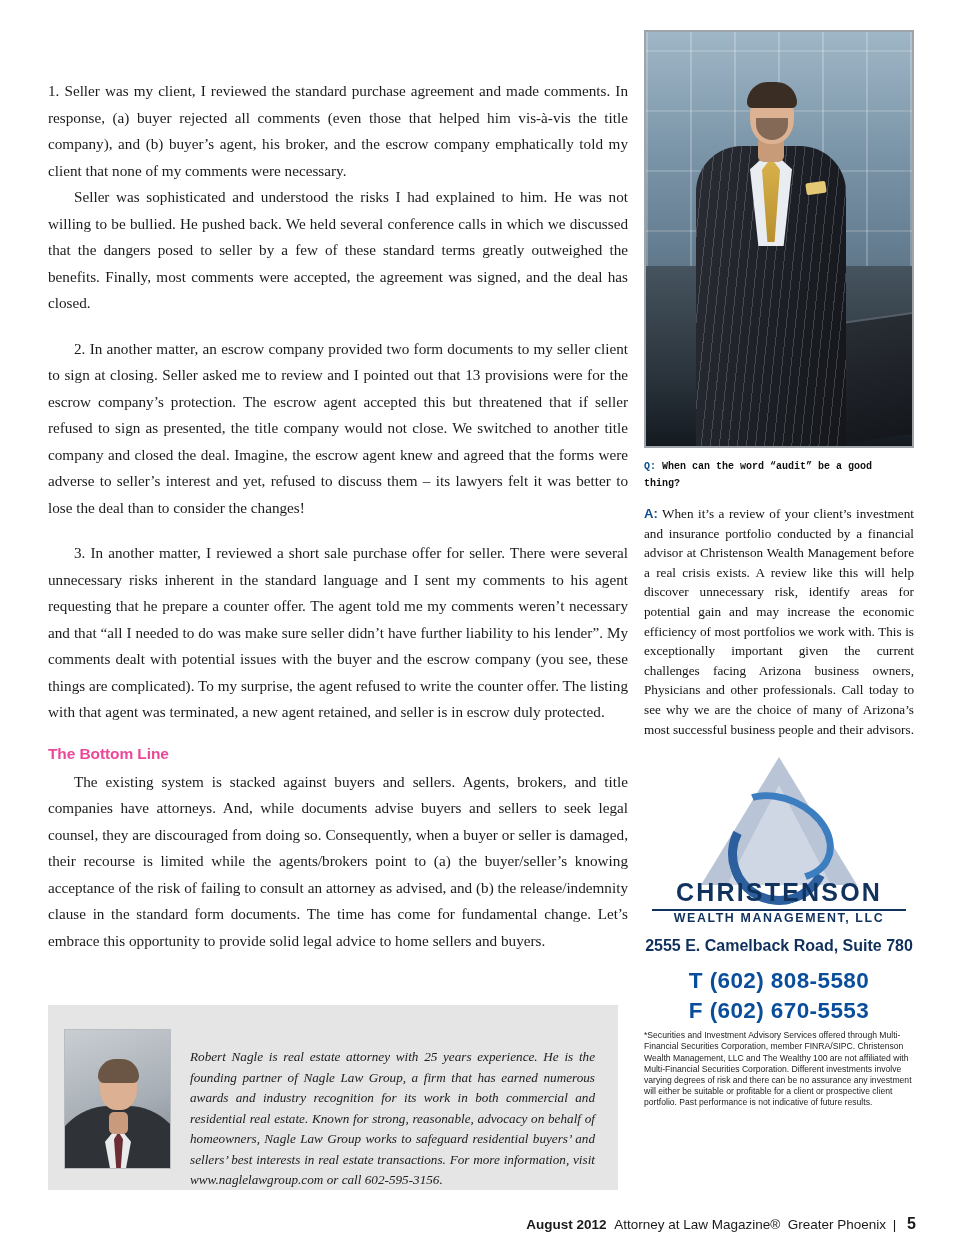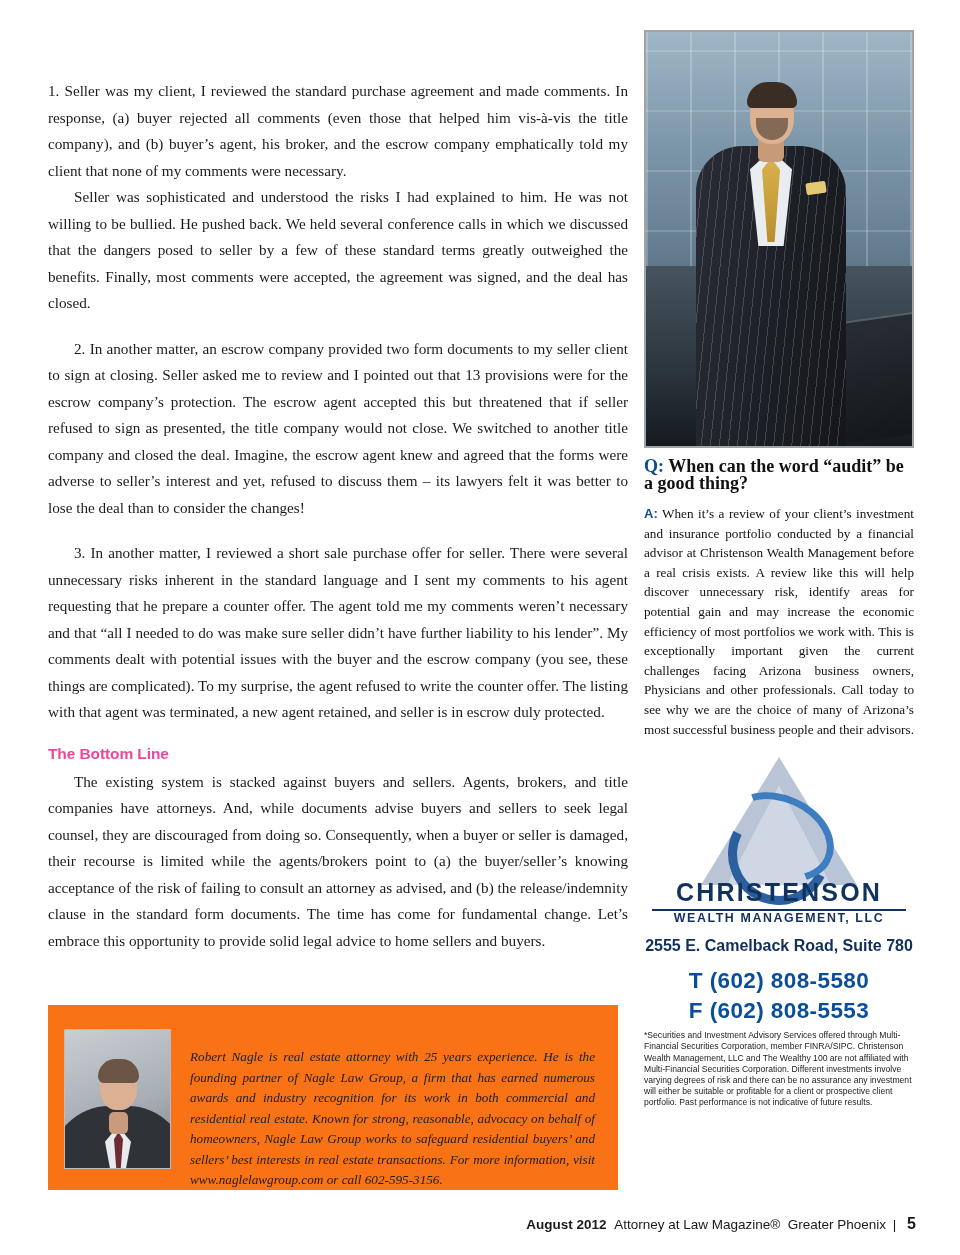--- a/index.html
+++ b/index.html
@@ -45,21 +45,21 @@
     letter-spacing: -0.1px;
   }
 
   
   .bio-box {
     position: absolute;
     left: 48px;
     top: 1005px;
     width: 570px;
     height: 185px;
-    background: #f97316;
+    background: #e5e5e5;
   }
   .bio-photo {
     position: absolute;
     left: 16px;
     top: 24px;
     width: 105px;
     height: 138px;
     border: 1px solid #b9bcc0;
     background: linear-gradient(170deg,#cfd5da 0%, #9aa3ab 40%, #5d666e 100%);
     overflow: hidden;
@@ -205,23 +205,23 @@
     position: absolute; left: 110px; top: 86px; width: 32px; height: 22px;
     background: rgba(60,46,36,0.55); border-radius: 0 0 16px 16px;
   }
 
   .qa-block {
     margin-top: 10px;
     font-family: "Liberation Serif", serif;
     color: #111;
   }
   .qa-q {
-    font-family: Liberation Serif, serif;
-    font-weight: bold;
-    font-size: 18px;
+    font-family: Liberation Mono, monospace;
+    font-weight: bold;
+    font-size: 10px;
     line-height: 17px;
     color: #111;
   }
   .qa-q .lead {
     color: #0d4f8b;
     font-weight: bold;
   }
   .qa-a {
     margin-top: 12px;
     font-size: 13.2px;
@@ -422,21 +422,21 @@
       <div class="logo-name">CHRISTENSON</div>
       <div class="logo-sub">WEALTH MANAGEMENT, LLC</div>
     </div>
 
     <div class="ad-address">
       <div>2555 E. Camelback Road, Suite 780</div>
     </div>
 
     <div class="ad-phone">
       <div>T (602) 808-5580</div>
-      <div>F (602) 808-5553</div>
+      <div>F (602) 670-5553</div>
     </div>
 
     <div class="ad-disclaimer">*Securities and Investment Advisory Services offered through Multi-Financial Securities Corporation, member FINRA/SIPC. Christenson Wealth Management, LLC and The Wealthy 100 are not affiliated with Multi-Financial Securities Corporation. Different investments involve varying degrees of risk and there can be no assurance any investment will either be suitable or profitable for a client or prospective client portfolio.  Past performance is not indicative of future results.</div>
   </div>
 
   <div class="footer">
     <span class="b">August 2012</span>
     <span>&nbsp;</span><span>Attorney at Law Magazine®</span>
     <span>&nbsp;</span><span>Greater Phoenix</span>
     <span class="sep">|</span>

